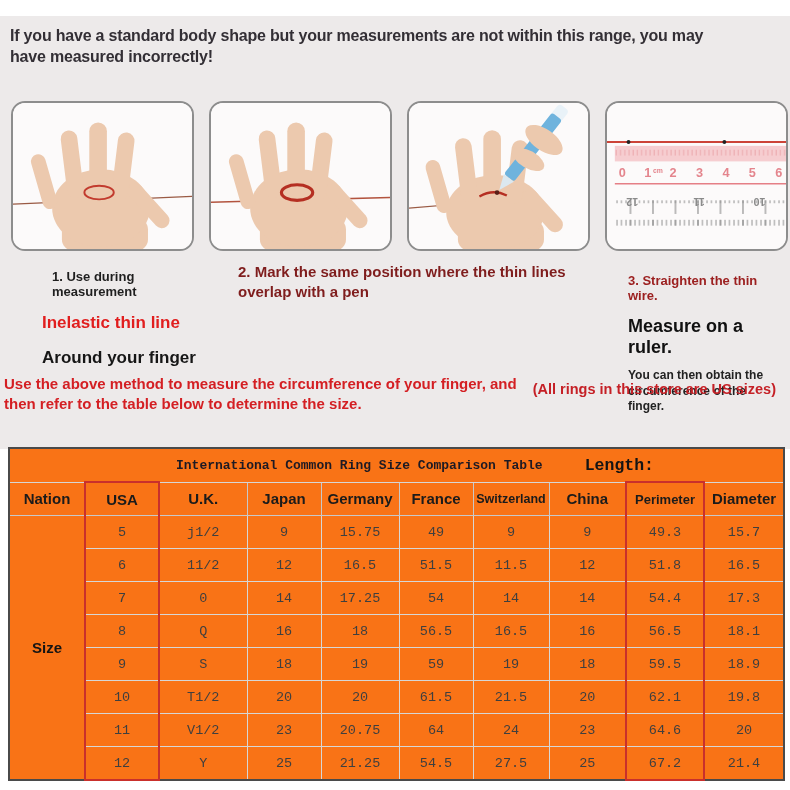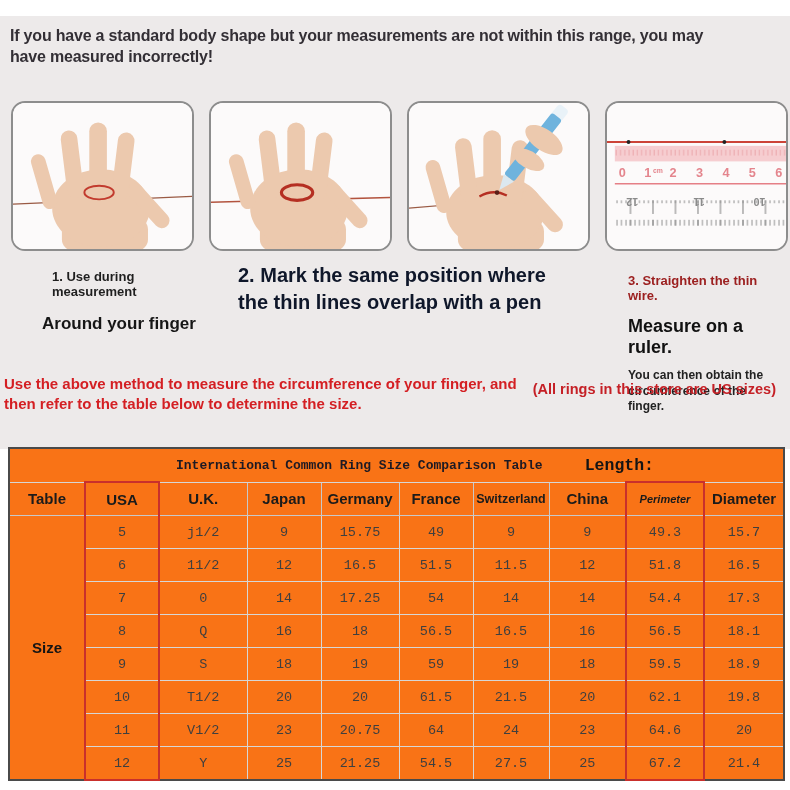--- a/index.html
+++ b/index.html
@@ -27,21 +27,21 @@
 
   .captions{
     position:absolute;top:244px;left:0;width:790px;
     display:grid;grid-template-columns:200px 400px 190px;
   }
   .cap1{padding-left:42px;}
   .cap1 .small-caption{font-size:13px;font-weight:bold;color:#1f1f1f;padding-left:10px;margin-top:9px;}
   .cap1 .red-line{font-size:17px;font-weight:bold;color:#e11e1e;margin-top:14px;}
   .cap1 .black-line{font-size:17px;font-weight:bold;color:#161616;margin-top:15px;}
   .cap2{padding-left:38px;margin-top:2px;}
-  .cap2 .step2-text{width:335px;font-size:20px;font-weight:bold;color:#0f172a;line-height:1.35;}
+  .cap2 .step2-text{width:335px;font-size:15px;font-weight:bold;color:#7f1d1d;line-height:1.35;}
   .cap3{padding-left:28px;}
   .cap3 .darkred-line{font-size:13px;font-weight:bold;color:#9c2020;margin-top:13px;}
   .cap3 .big-line{font-size:18px;font-weight:bold;color:#111111;margin-top:13px;}
   .cap3 .small-note{font-size:12px;font-weight:bold;color:#222222;margin-top:10px;line-height:1.3;width:150px;}
 
   .instruction{
     position:absolute;top:374px;left:4px;width:772px;
     display:flex;align-items:flex-start;
   }
   .instruction-text{width:545px;font-size:15px;font-weight:bold;color:#d41f23;line-height:1.35;}
@@ -54,21 +54,21 @@
   }
   .title-cell{height:30px;border-bottom:1px solid #bbbbbb;}
   .title-cell .title-flex{display:flex;align-items:center;}
   .tbl-title{margin-left:166px;font-size:13px;font-weight:bold;color:#1d1a24;}
   .tbl-length{margin-left:42px;font-size:16.5px;font-weight:bold;color:#141414;}
   .ring-table th{
     height:32px;border:1px solid #c8c8c8;
     font-size:15px;font-weight:bold;color:#1b1b1b;text-align:center;padding:0;
   }
   .ring-table th:nth-child(7){font-size:12.5px;}
-  .ring-table th:nth-child(9){font-size:11px;font-style:italic;}
+  .ring-table th:nth-child(9){font-size:13px;}
   .ring-table td{
     height:32px;border:1px solid #d6d6d6;text-align:center;padding:0;
     font-family:"Liberation Mono",monospace;font-size:13.5px;color:#3f3f3f;
   }
   .ring-table td.size-cell{
     font-family:"Liberation Sans",sans-serif;font-size:15px;font-weight:bold;color:#141414;
   }
   .hl{border-left:2px solid #c9302c !important;border-right:2px solid #c9302c !important;}
   .hl-top{border-top:2px solid #c9302c !important;}
   .hl-bottom{border-bottom:2px solid #c9302c !important;}
@@ -181,20 +181,21 @@
         </g>
         <rect x="8" y="100" width="175" height="26" fill="url(#grayTicks)"></rect>
         <rect x="8" y="100" width="175" height="26" fill="url(#grayTicksTall)"></rect>
       </svg>
     </div>
   </div>
 
   <div class="captions">
     <div class="cap1">
       <div class="small-caption">1. Use during measurement</div>
+      <div class="red-line">Inelastic thin line</div>
       <div class="black-line">Around your finger</div>
     </div>
     <div class="cap2">
       <div class="step2-text">2. Mark the same position where the thin lines overlap with a pen</div>
     </div>
     <div class="cap3">
       <div class="darkred-line">3. Straighten the thin wire.</div>
       <div class="big-line">Measure on a ruler.</div>
       <div class="small-note">You can then obtain the circumference of the finger.</div>
     </div>
@@ -222,21 +223,21 @@
   <thead>
     <tr>
       <td class="title-cell" colspan="10">
         <div class="title-flex">
           <span class="tbl-title">International Common Ring Size Comparison Table</span>
           <span class="tbl-length">Length:</span>
         </div>
       </td>
     </tr>
     <tr>
-      <th>Table</th>
+      <th>Nation</th>
       <th class="hl hl-top">USA</th>
       <th>U.K.</th>
       <th>Japan</th>
       <th>Germany</th>
       <th>France</th>
       <th>Switzerland</th>
       <th>China</th>
       <th class="hl hl-top">Perimeter</th>
       <th>Diameter</th>
     </tr>

